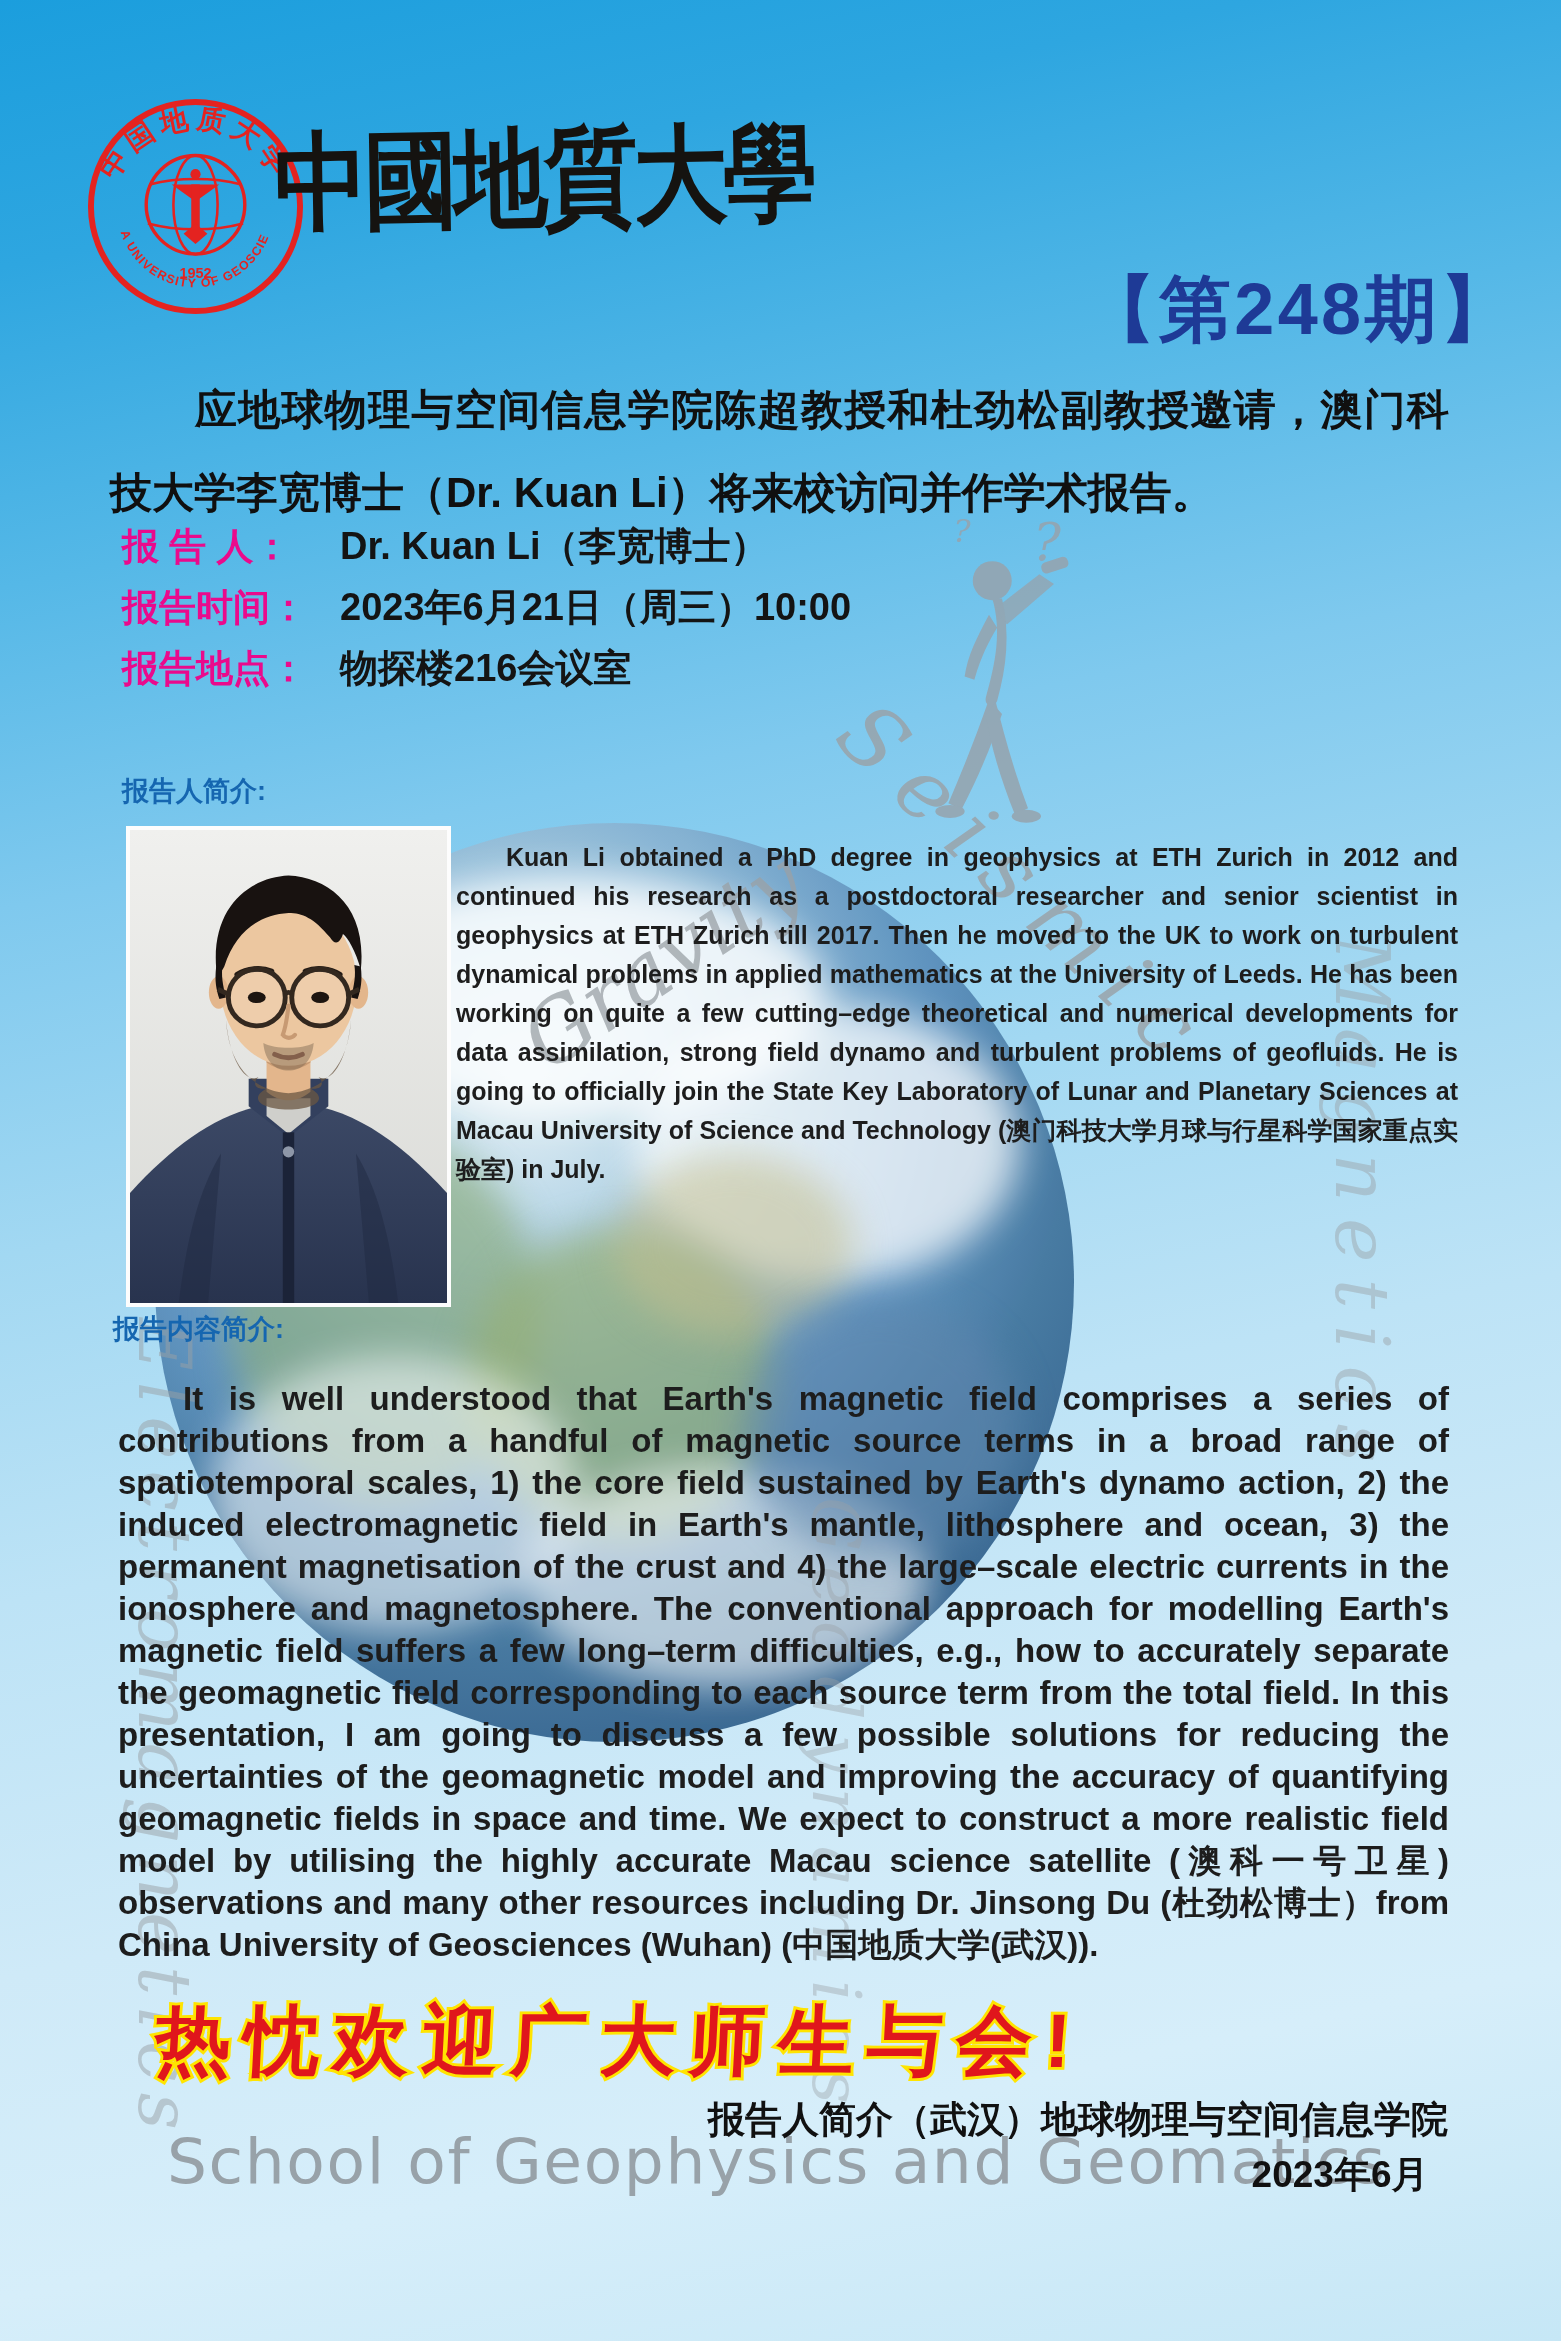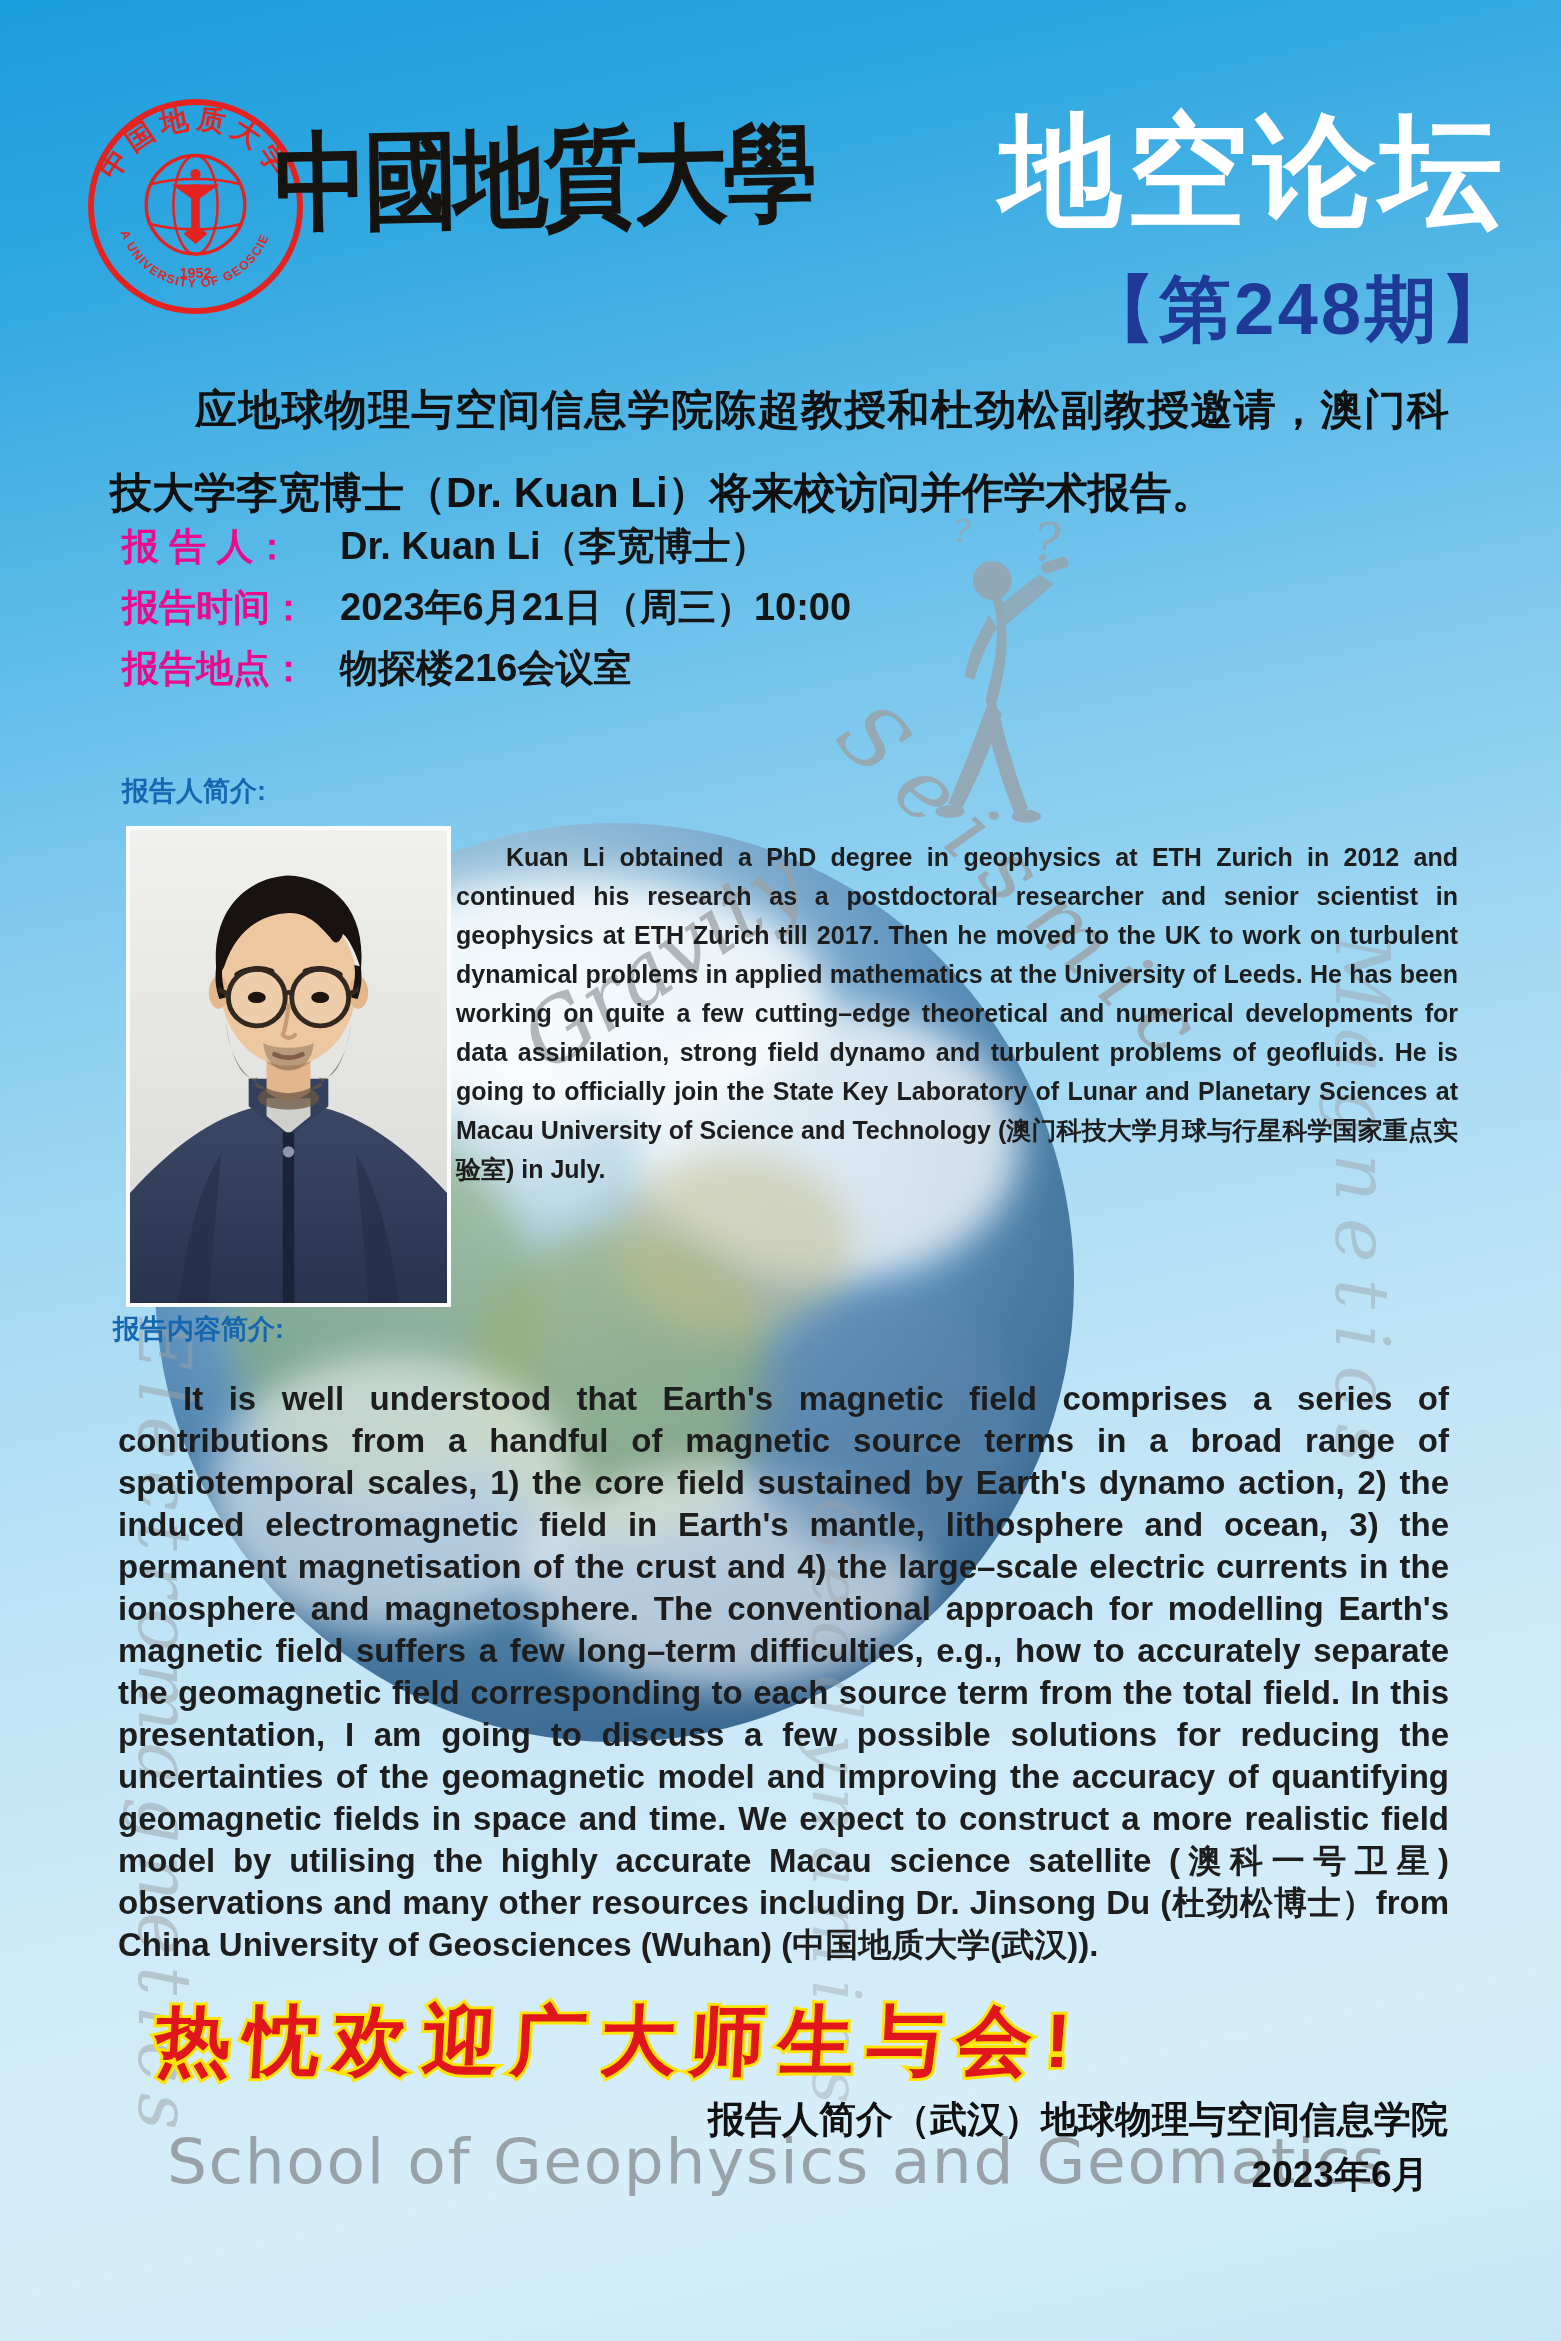--- a/index.html
+++ b/index.html
@@ -140,21 +140,20 @@
         <polygon points="102,104 158,104 130,124"></polygon>
         <rect x="125" y="104" width="10" height="58"></rect>
         <polygon points="130,150 144,162 130,174 116,162"></polygon>
       </g>
       <text x="130" y="214" font-size="17" font-weight="bold" fill="#e42320" text-anchor="middle">1952</text>
     </svg>
   </div>
 
   <div id="calligraphy" class="abs">中國地質大學</div>
 
-  <div id="forum-title" class="abs">地空论坛</div>
   <div id="forum-issue" class="abs" style="color:#1e3a96;">【第248期】</div>
 
   <div id="intro" class="abs">应地球物理与空间信息学院陈超教授和杜劲松副教授邀请，澳门科技大学李宽博士（Dr. Kuan Li）将来校访问并作学术报告。</div>
 
   <div id="info" class="abs">
     <div class="row">
       <span class="lbl" style="color:#ea0a8c;">报 告 人：</span>
       <span class="val">Dr. Kuan Li（李宽博士）</span>
     </div>
     <div class="row">

